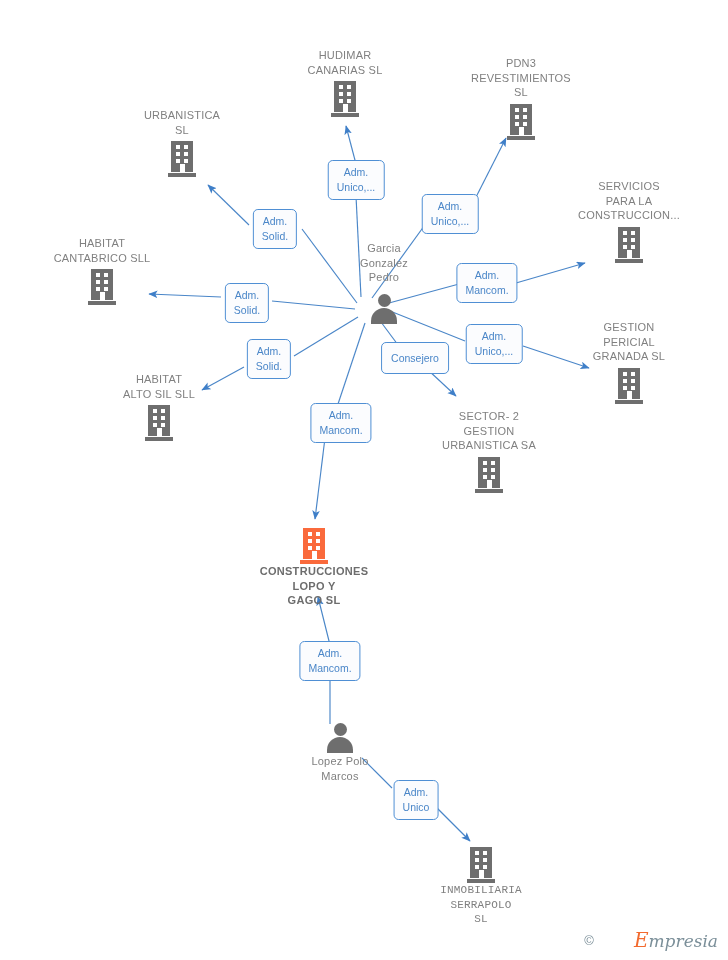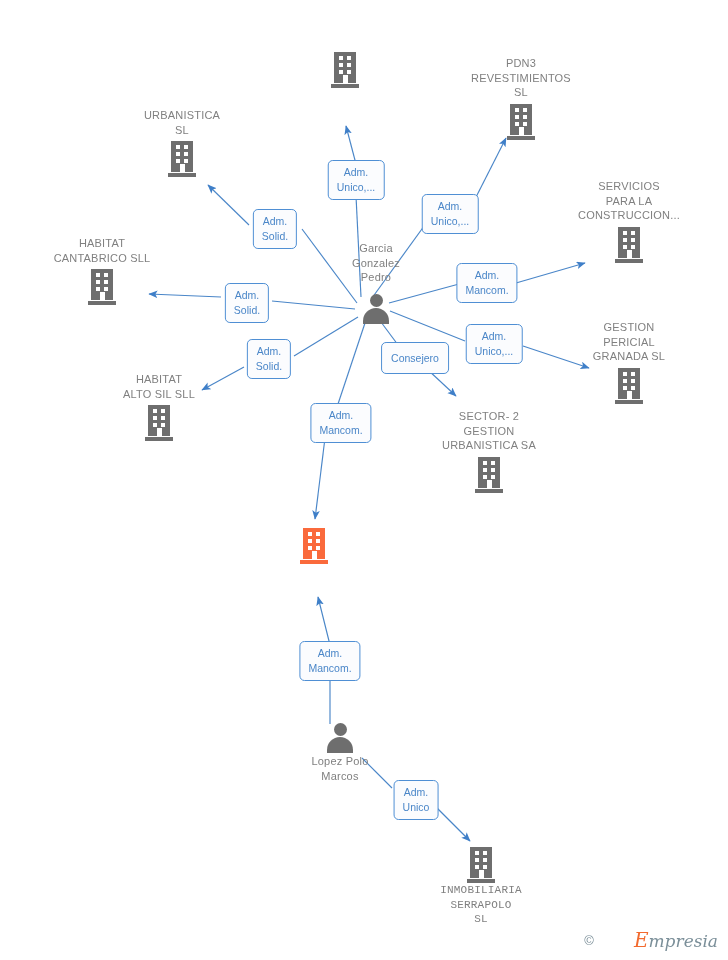--- a/index.html
+++ b/index.html
@@ -85,20 +85,22 @@
       <path d="M325,438 L315,519" marker-end="url(#ah)"></path>
 
       <path d="M330,724 L330,677"></path>
       <path d="M330,645 L318,597" marker-end="url(#ah)"></path>
       <path d="M362,758 L392,788"></path>
       <path d="M437,808 L470,841" marker-end="url(#ah)"></path>
     </g>
   </svg>
 
   <div class="node company" style="left:345px;top:48px;">
+    <div class="caption">HUDIMAR
+CANARIAS  SL</div>
     <div class="glyph">
       <div class="bld">
           <div class="body"></div>
         <i style="left:8px;top:4px"></i>
           <i style="left:16px;top:4px"></i>
         <i style="left:8px;top:11px"></i>
           <i style="left:16px;top:11px"></i>
         <i style="left:8px;top:18px"></i>
           <i style="left:16px;top:18px"></i>
         <div class="door"></div>
@@ -244,20 +246,23 @@
         <i style="left:8px;top:4px"></i>
           <i style="left:16px;top:4px"></i>
         <i style="left:8px;top:11px"></i>
           <i style="left:16px;top:11px"></i>
         <i style="left:8px;top:18px"></i>
           <i style="left:16px;top:18px"></i>
         <div class="door"></div>
           <div class="base"></div>
         </div>
     </div>
+    <div class="caption">CONSTRUCCIONES
+LOPO Y
+GAGO  SL</div>
   </div>
 
   <div class="node company" style="left:481px;top:843px;font-family:Liberation Mono, monospace;">
     <div class="glyph">
       <div class="bld">
           <div class="body"></div>
         <i style="left:8px;top:4px"></i>
           <i style="left:16px;top:4px"></i>
         <i style="left:8px;top:11px"></i>
           <i style="left:16px;top:11px"></i>
@@ -265,21 +270,21 @@
           <i style="left:16px;top:18px"></i>
         <div class="door"></div>
           <div class="base"></div>
         </div>
     </div>
     <div class="caption">INMOBILIARIA
 SERRAPOLO
 SL</div>
   </div>
 
-  <div class="node person-node" style="left:376px;top:241px;">
+  <div class="node person-node" style="left:384px;top:241px;">
     <div class="caption">Garcia
 Gonzalez
 Pedro</div>
     <div class="glyph">
       <div class="person">
           <div class="head"></div>
           <div class="torso"></div>
         </div>
     </div>
   </div>

